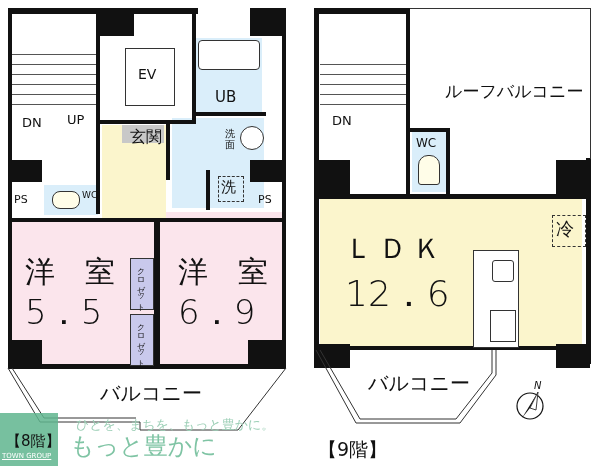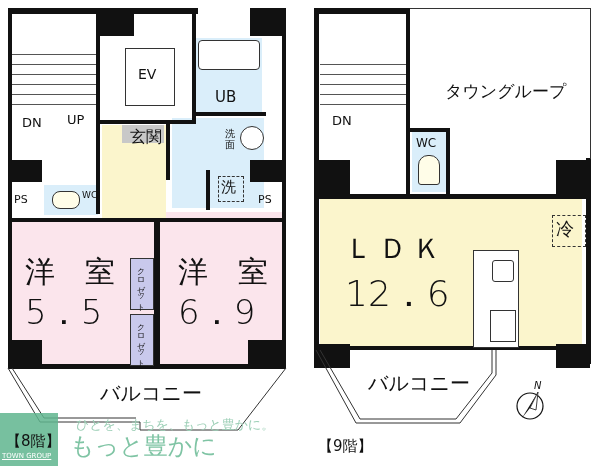--- a/index.html
+++ b/index.html
@@ -117,27 +117,27 @@
   </svg>
 
   <svg class="abs" style="left:512px;top:380px;" width="40" height="42">
     <circle cx="18" cy="26" r="13" fill="none" stroke="#111" stroke-width="1.2"></circle>
     <polygon points="26,12 10,38 18,28" fill="#111"></polygon>
     <polygon points="26,12 18,28 24,30" fill="#fff" stroke="#111" stroke-width="0.8"></polygon>
   </svg>
   <div class="lbl" style="left:534px;top:380px;font-size:10px;font-style:italic;">N</div>
 
   <div class="lbl" style="left:332px;top:113px;font-size:13px;">DN</div>
-  <div class="lbl" style="left:445px;top:80px;font-size:17px;">タウングループ</div>
+  <div class="lbl" style="left:445px;top:80px;font-size:17px;">ルーフバルコニー</div>
   <div class="lbl" style="left:416px;top:136px;font-size:12px;">WC</div>
   <div class="lbl" style="left:556px;top:217px;font-size:18px;">冷</div>
   <div class="lbl big" style="left:345px;top:230px;font-size:28px;letter-spacing:6px;">ＬＤＫ</div>
   <div class="lbl big" style="left:345px;top:270px;font-size:36px;">12．6</div>
   <div class="lbl" style="left:368px;top:370px;font-size:20px;">バルコニー</div>
-  <div class="lbl" style="left:318px;top:437px;font-size:15px;">【9階】</div>
+  <div class="lbl" style="left:318px;top:437px;font-size:19px;">【9階】</div>
 </div>
 
 <div>
   <div class="abs" style="left:0;top:413px;width:58px;height:53px;background:#5fb58e;opacity:0.85;"></div>
   <div class="lbl" style="left:2px;top:452px;font-size:7px;color:#fff;text-decoration:underline;">TOWN GROUP</div>
   <div class="lbl" style="left:76px;top:416px;font-size:13px;color:#9ccfb6;">ひとを、まちを、もっと豊かに。</div>
   <div class="lbl" style="left:70px;top:430px;font-size:24px;color:#7fc4a4;">もっと豊かに</div>
   <div class="lbl" style="left:6px;top:432px;font-size:15px;">【8階】</div>
 </div>
 

